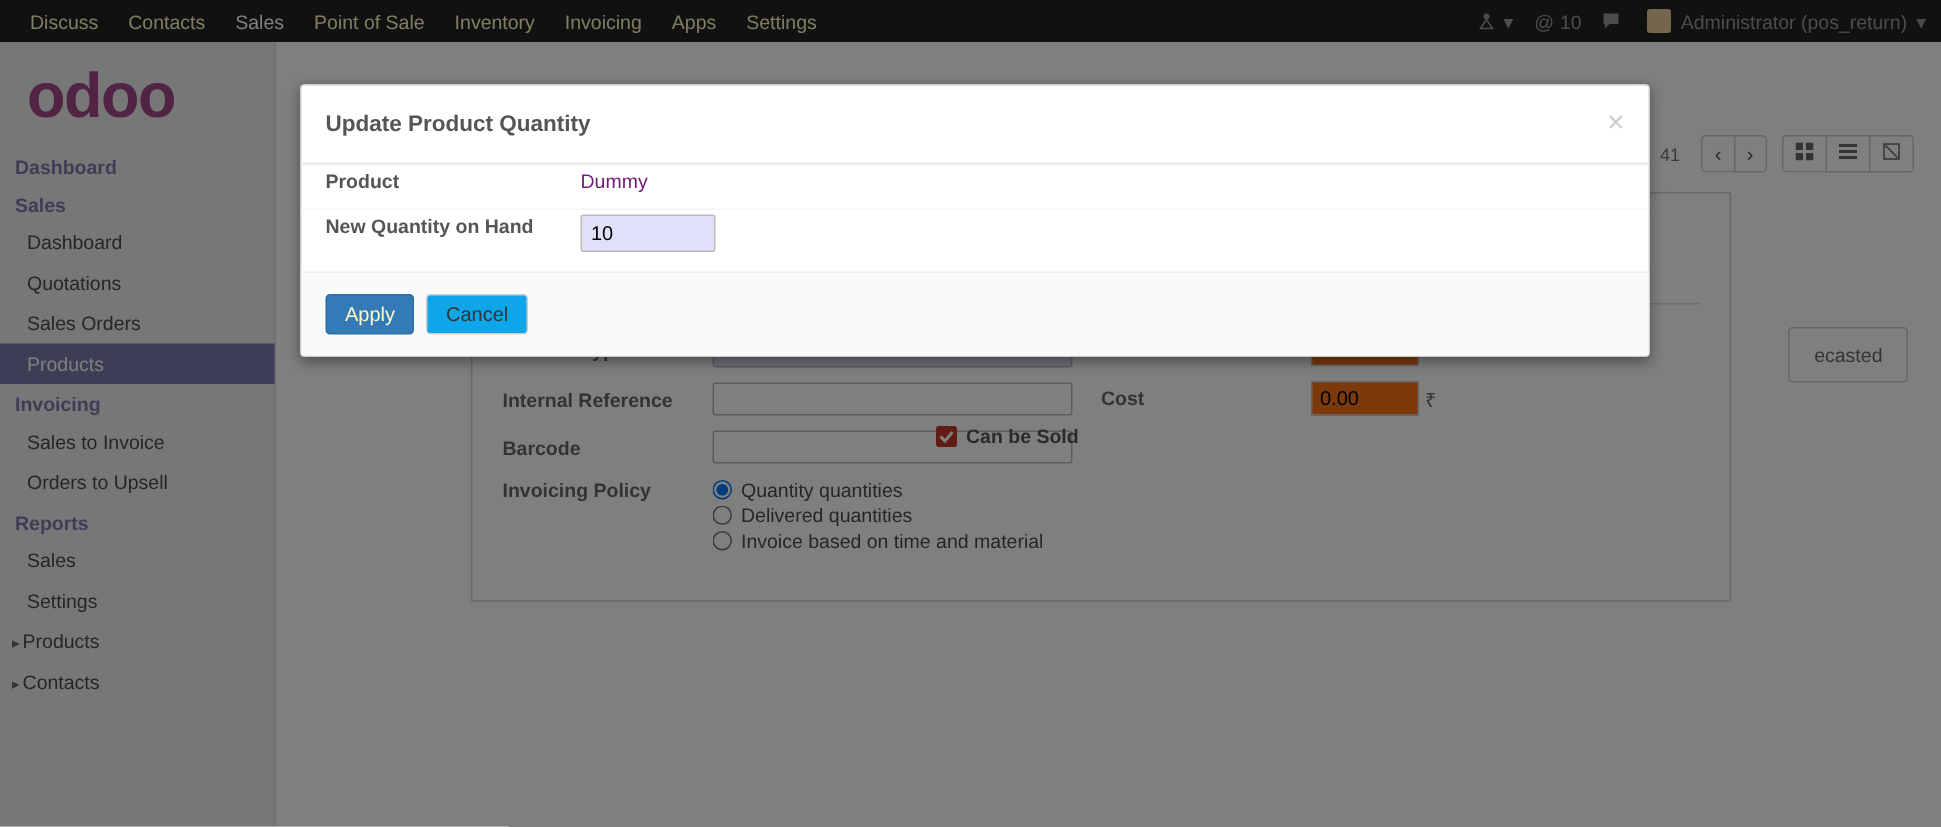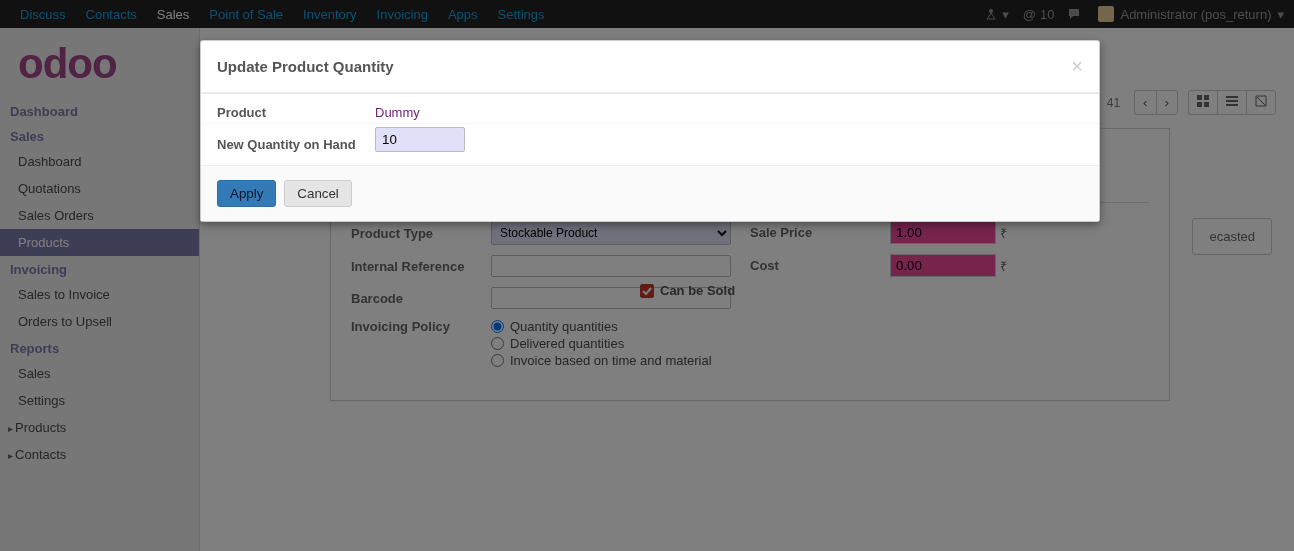--- a/index.html
+++ b/index.html
@@ -1,31 +1,31 @@
 <!DOCTYPE html>
 <html><head>
 <meta charset="utf-8">
 <style>
 * { box-sizing: border-box; margin: 0; padding: 0; }
 body { font-family: "Lucida Grande", Helvetica, Verdana, Arial, sans-serif; font-size: 13px; color: #4c4c4c; background: #f5f5f5; width: 1294px; height: 551px; overflow: hidden; position: relative; }
 
 
 .topnav { background: #222; height: 28px; display: flex; align-items: center; padding: 0 10px; color: #999; }
 .topnav .menu { display: flex; gap: 0; }
-.topnav .menu a { color: #0ea5e9; padding: 6px 10px; cursor: pointer; font-size: 13px; }
+.topnav .menu a { color: #fef9c3; padding: 6px 10px; cursor: pointer; font-size: 13px; }
 .topnav .menu a.active { color: #fff; }
 .topnav .spacer { flex: 1; }
 .topnav .right { display: flex; align-items: center; gap: 14px; color: #999; }
 .topnav .right .item { display: flex; align-items: center; gap: 4px; cursor: pointer; }
 .avatar-sm { width: 16px; height: 16px; background: #e6cc99; border-radius: 2px; display: inline-block; }
 .user-block { display: flex; align-items: center; gap: 6px; }
 
 
 .main-wrap { display: flex; height: calc(100% - 28px); }
-.sidebar { width: 200px; background: #f0eeee; border-right: 1px solid #d9d9d9; padding-top: 8px; }
+.sidebar { width: 184px; background: #f0eeee; border-right: 1px solid #d9d9d9; padding-top: 8px; }
 .logo { color: #a24689; font-size: 42px; font-weight: 600; letter-spacing: -1px; padding: 4px 18px 10px; font-family: Arial, sans-serif; }
 .side-section { font-weight: bold; color: #7c7bad; padding: 6px 10px 4px; font-size: 13px; }
 .side-item { padding: 6px 18px; color: #4c4c4c; cursor: pointer; font-size: 13px; }
 .side-item.active { background: #7c7bad; color: #fff; }
 .side-item.withcaret::before { content: "▸"; margin-left: -10px; margin-right: 2px; font-size: 10px; color: #666; }
 
 .content { flex: 1; background: #fff; padding: 0; position: relative; }
 
 
 .cp { display: flex; justify-content: flex-end; align-items: center; padding: 12px 18px 0 0; gap: 10px; position: absolute; right: 0; top: 50px; }
@@ -40,44 +40,44 @@
 .sheet { margin: 100px 0 0 130px; background: #fff; border: 1px solid #d1d1d1; box-shadow: 0 1px 3px rgba(0,0,0,0.06); width: 840px; padding: 20px; }
 .tabs { border-bottom: 1px solid #ddd; margin: 20px 0 18px; }
 .tab { display: inline-block; padding: 8px 16px; color: #7c7bad; cursor: pointer; }
 .tab.active { border: 1px solid #ddd; border-bottom: 1px solid #fff; border-radius: 4px 4px 0 0; background: #fff; color: #555; position: relative; top: 1px; }
 .form-row { display: flex; }
 .col { flex: 1; }
 .form-group { display: flex; align-items: center; margin-bottom: 10px; }
 .form-group label { width: 140px; font-weight: bold; color: #666; }
 input[type=text].editable { border: 1px solid #bbb; background: #e0e0f8; padding: 3px 5px; width: 240px; border-radius: 2px; font-size: 12px; }
 input[type=text].editable.plain { background: #fff; }
-input[type=text].num { width: 106px; background: #ec4899; border: 1px solid #ccc; padding: 3px 5px; }
+input[type=text].num { width: 72px; background: #f97316; border: 1px solid #ccc; padding: 3px 5px; }
 .rupee { margin-left: 4px; color: #666; }
 .radio-row { display: flex; align-items: center; gap: 4px; margin-bottom: 2px; }
 .radio-row input { margin-right: 2px; }
 
 
 .overlay { position: absolute; inset: 0; background: rgba(0,0,0,0.5); z-index: 50; }
-.modal { position: absolute; left: 200px; top: 40px; width: 900px; background: #fff; z-index: 60; border: 1px solid rgba(0,0,0,0.2); box-shadow: 0 3px 9px rgba(0,0,0,0.4); border-radius: 3px; }
+.modal { position: absolute; left: 200px; top: 56px; width: 900px; background: #fff; z-index: 60; border: 1px solid rgba(0,0,0,0.2); box-shadow: 0 3px 9px rgba(0,0,0,0.4); border-radius: 3px; }
 .modal-header { padding: 14px 16px; border-bottom: 1px solid #f0f0f0; display: flex; align-items: center; }
 .modal-header h4 { font-size: 15px; font-weight: bold; color: #555; flex: 1; }
 .modal-close { color: #ccc; font-size: 20px; cursor: pointer; background: none; border: none; }
 .modal-body { padding: 0; }
 .modal-form { border-top: 1px solid #e5e5e5; }
-.modal-form-row { display: flex; border-bottom: 1px solid #f5f5f5; padding: 3px 16px; align-items: flex-end; min-height: 30px; }
+.modal-form-row { display: flex; border-bottom: 1px solid #f5f5f5; padding: 3px 16px; align-items: flex-start; min-height: 30px; gap: 12px; }
 .modal-form-row:first-child { border-top: none; }
 .modal-form-row label { width: 158px; font-weight: bold; color: #555; }
 .modal-form-row .field { flex: 1; display: flex; align-items: center; }
 .select-wide { flex: 1; background: #e0e0f8; border: 1px solid #bbb; padding: 3px 4px; border-radius: 2px; font-size: 12px; }
 .ext-icon { color: #7c7bad; margin-left: 6px; cursor: pointer; }
 .ext-icon svg { width: 16px; height: 16px; }
 input.qty { width: 90px; background: #e0e0f8; border: 1px solid #bbb; padding: 4px 6px; border-radius: 2px; }
 .modal-footer { padding: 14px 16px; border-top: 1px solid #eee; display: flex; gap: 8px; background:#fafafa; margin-top:10px;}
-.btn-primary { background: #337ab7; color: #0f172a; border: 1px solid #2e6da4; padding: 5px 12px; border-radius: 3px; cursor: pointer; }
-.btn-default { background: #e5e5e5; color: #333; border: 1px solid #ccc; padding: 5px 12px; border-radius: 3px; cursor: pointer; }
+.btn-primary { background: #337ab7; color: #fef9c3; border: 1px solid #2e6da4; padding: 5px 12px; border-radius: 3px; cursor: pointer; }
+.btn-default { background: #0ea5e9; color: #333; border: 1px solid #ccc; padding: 5px 12px; border-radius: 3px; cursor: pointer; }
 .forecast-partial { position:absolute; top:190px; right:22px; border:1px solid #ccc; background:#fff; padding:10px 16px; color:#666; border-radius:3px; font-size:13px; z-index:30;}
 .cansold-partial { position:absolute; top:255px; left:440px; color:#555; font-weight:bold; display:flex; align-items:center; gap:6px; z-index:30;}
 .checkbox-red { width:14px; height:14px; border:1px solid #c0392b; background:#c0392b; border-radius:2px; display:inline-flex; align-items:center; justify-content:center;}
 .checkbox-red svg { width:10px; height:10px; }
 </style>
 </head>
 <body>
 
 <div class="topnav">
   <div class="menu">

